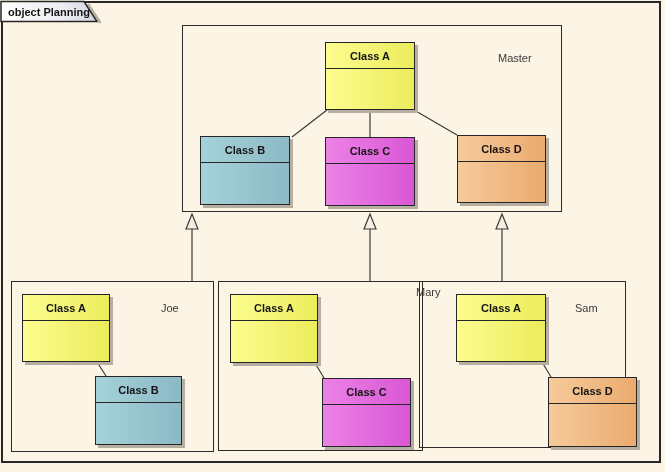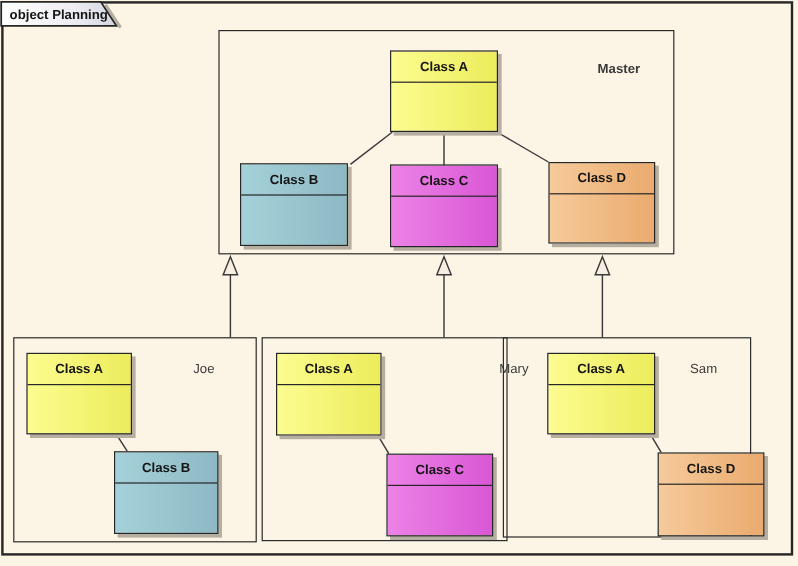--- a/index.html
+++ b/index.html
@@ -113,30 +113,30 @@
         <stop offset="0" stop-color="#ffffff"></stop>
         <stop offset="0.65" stop-color="#ececf2"></stop>
         <stop offset="1" stop-color="#d4d4e0"></stop>
       </linearGradient>
     </defs>
     <path d="M88,4 L100.5,23" stroke="#b5aea1" stroke-width="2.5" fill="none" data-interactable="false"></path>
     <path d="M1,1.5 L84,1.5 L97,21.5 L1,21.5 Z" fill="url(#tabGrad)" stroke="#262626" stroke-width="1.5" data-interactable="false"></path>
     <text x="8" y="15.5" data-interactable="false">object Planning</text>
   </svg>
 
-  <div class="frame" style="left:182px; top:25px; width:380px; height:187px;font-weight:bold;" data-interactable="true">
+  <div class="frame" style="left:182px; top:25px; width:380px; height:187px;" data-interactable="true">
     <span class="frame-label" style="left:315px; top:26px;" data-interactable="false">Master</span>
   </div>
 
   <div class="frame" style="left:11px; top:281px; width:203px; height:171px;padding-left:28px;" data-interactable="true">
     <span class="frame-label" style="left:149px; top:20px;" data-interactable="false">Joe</span>
   </div>
 
   <div class="frame" style="left:218px; top:281px; width:205px; height:170px;" data-interactable="true">
-    <span class="frame-label" style="left:155px; top:20px;padding-left:42px;" data-interactable="false">Mary</span>
+    <span class="frame-label" style="left:155px; top:4px;padding-left:42px;" data-interactable="false">Mary</span>
   </div>
 
   <div class="frame" style="left:419px; top:281px; width:207px; height:167px;" data-interactable="true">
     <span class="frame-label" style="left:155px; top:20px;" data-interactable="false">Sam</span>
   </div>
 
   <div class="uml-class fill-yellow" style="left:325px; top:42px; width:90px; height:68px;" data-interactable="true">
     <div class="uml-class-name" data-interactable="false">Class A</div>
     <div class="uml-class-body" data-interactable="false"></div>
   </div>

